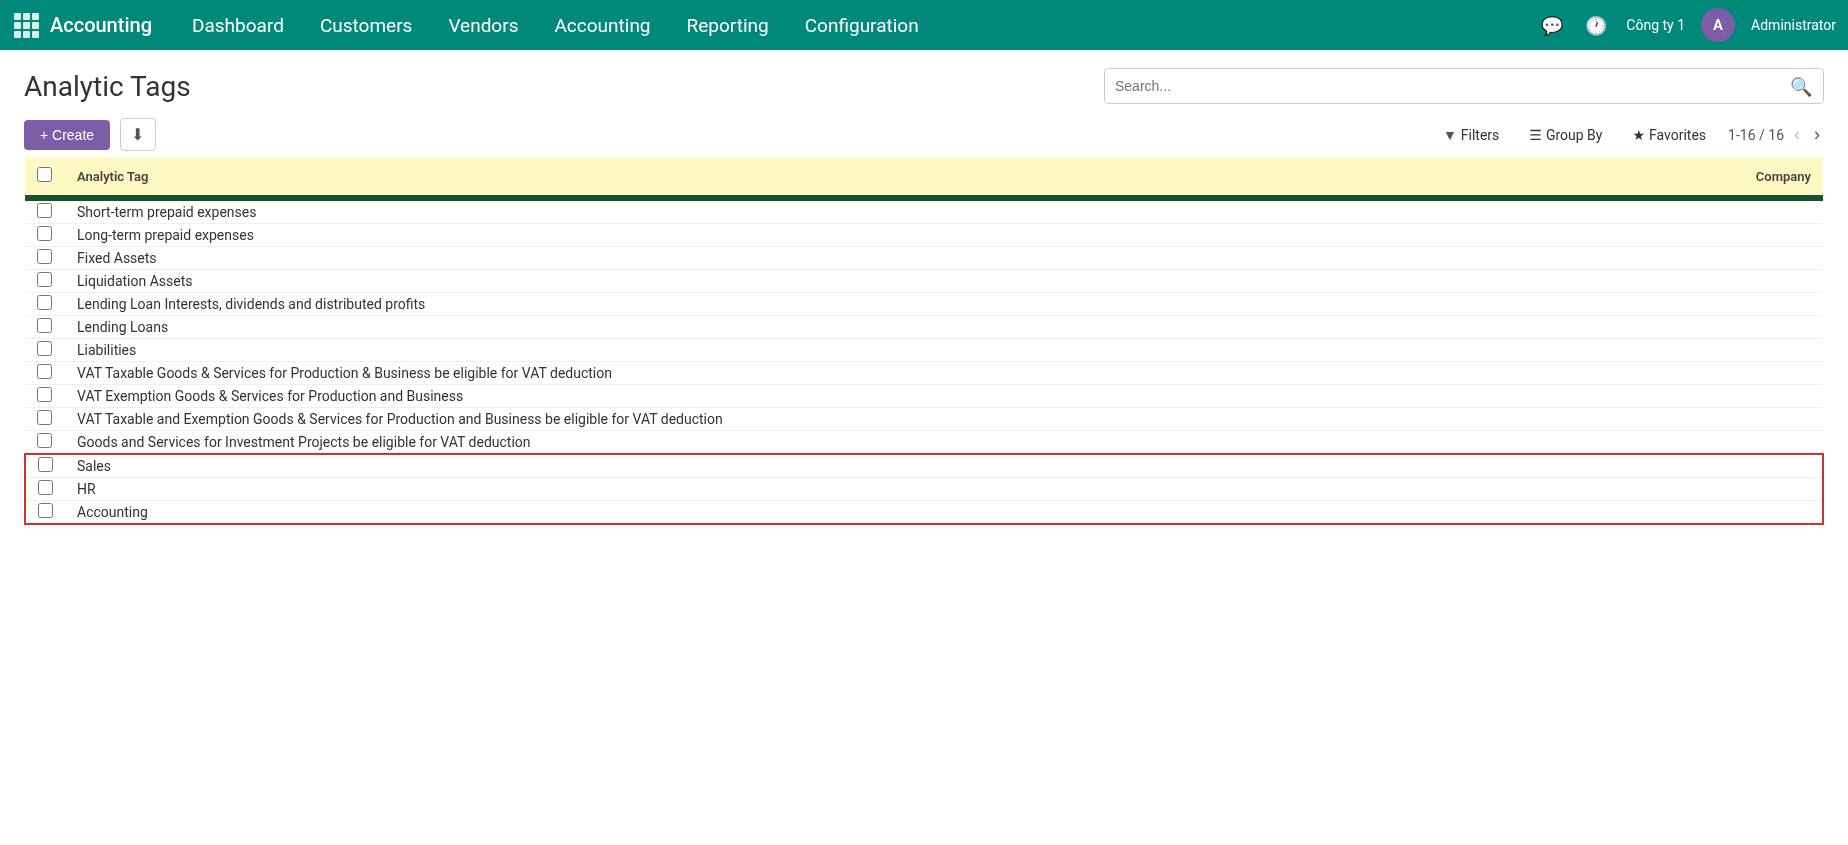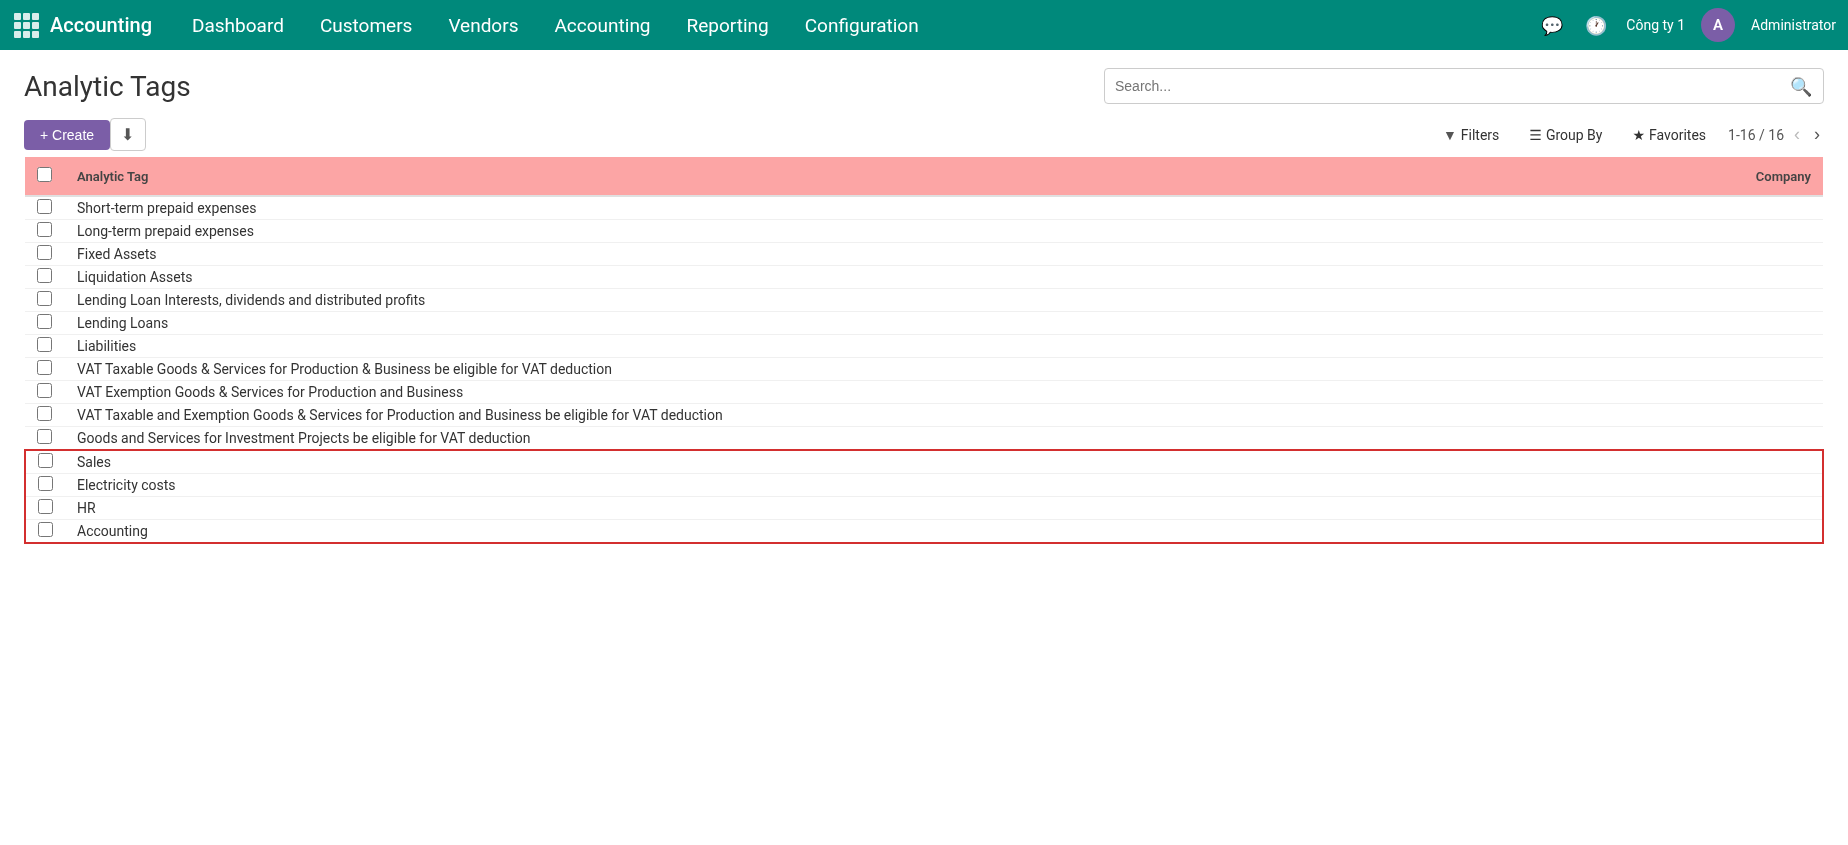--- a/index.html
+++ b/index.html
@@ -68,21 +68,21 @@
     .search-bar input {
       border: none; outline: none; flex: 1; font-size: 14px; background: transparent;
     }
     .search-icon { color: #555; font-size: 18px; cursor: pointer; }
 
     
     .toolbar {
       display: flex; align-items: center; justify-content: space-between;
       padding: 6px 24px 6px 24px;
     }
-    .toolbar-left { display: flex; align-items: center; gap: 0; }
+    .toolbar-left { display: flex; align-items: center; gap: 10px; }
     .btn-create {
       background: #7b5ea7; color: #fff; border: none; border-radius: 4px;
       padding: 7px 16px; font-size: 14px; cursor: pointer; display: flex; align-items: center; gap: 6px;
     }
     .btn-download {
       background: #fff; border: 1px solid #ccc; border-radius: 4px;
       padding: 6px 10px; cursor: pointer; font-size: 16px; color: #555;
     }
     .toolbar-right { display: flex; align-items: center; gap: 14px; }
     .filter-btn {
@@ -94,21 +94,21 @@
       display: flex; align-items: center; gap: 6px; color: #555; font-size: 14px;
     }
     .pagination-btn {
       background: none; border: none; cursor: pointer; font-size: 18px; color: #555; padding: 2px 4px;
     }
     .pagination-btn:disabled { color: #bbb; cursor: default; }
 
     
     .table-wrap { padding: 0 24px; }
     table { width: 100%; border-collapse: collapse; }
-    thead tr { background: #fca5a5; border-bottom: 1px solid #14532d; }
+    thead tr { background: #fef9c3; border-bottom: 6px solid #14532d; }
     thead th {
       text-align: left; padding: 10px 12px; font-size: 13px; font-weight: 600; color: #444;
       border-bottom: 2px solid #e0e0e0;
     }
     thead th.col-company { text-align: right; }
     tbody tr { border-bottom: 1px solid #f0f0f0; }
     tbody td { padding: 2px 12px; font-size: 14px; color: #333; }
     .col-check { width: 40px; }
     .col-tag { }
     .col-company { width: 200px; text-align: right; }
@@ -252,25 +252,20 @@
           <td class="col-tag">Goods and Services for Investment Projects be eligible for VAT deduction</td>
           <td class="col-company"></td>
         </tr>
         <tr class="highlight-row" style="border-top: 2px solid rgb(211, 47, 47); border-left: 2px solid rgb(211, 47, 47); border-right: 2px solid rgb(211, 47, 47);">
           <td class="col-check"><input type="checkbox" style=""></td>
           <td class="col-tag">Sales</td>
           <td class="col-company"></td>
         </tr>
         <tr class="highlight-row" style="border-left: 2px solid rgb(211, 47, 47); border-right: 2px solid rgb(211, 47, 47);">
           <td class="col-check"><input type="checkbox" style=""></td>
-          <td class="col-tag">Electricity costs</td>
-          <td class="col-company"></td>
-        </tr>
-        <tr class="highlight-row" style="border-left: 2px solid rgb(211, 47, 47); border-right: 2px solid rgb(211, 47, 47);">
-          <td class="col-check"><input type="checkbox" style=""></td>
           <td class="col-tag">HR</td>
           <td class="col-company"></td>
         </tr>
         <tr class="highlight-row" style="border-bottom: 2px solid rgb(211, 47, 47); border-left: 2px solid rgb(211, 47, 47); border-right: 2px solid rgb(211, 47, 47);">
           <td class="col-check"><input type="checkbox" style=""></td>
           <td class="col-tag">Accounting</td>
           <td class="col-company"></td>
         </tr>
       </tbody>
   </table>

